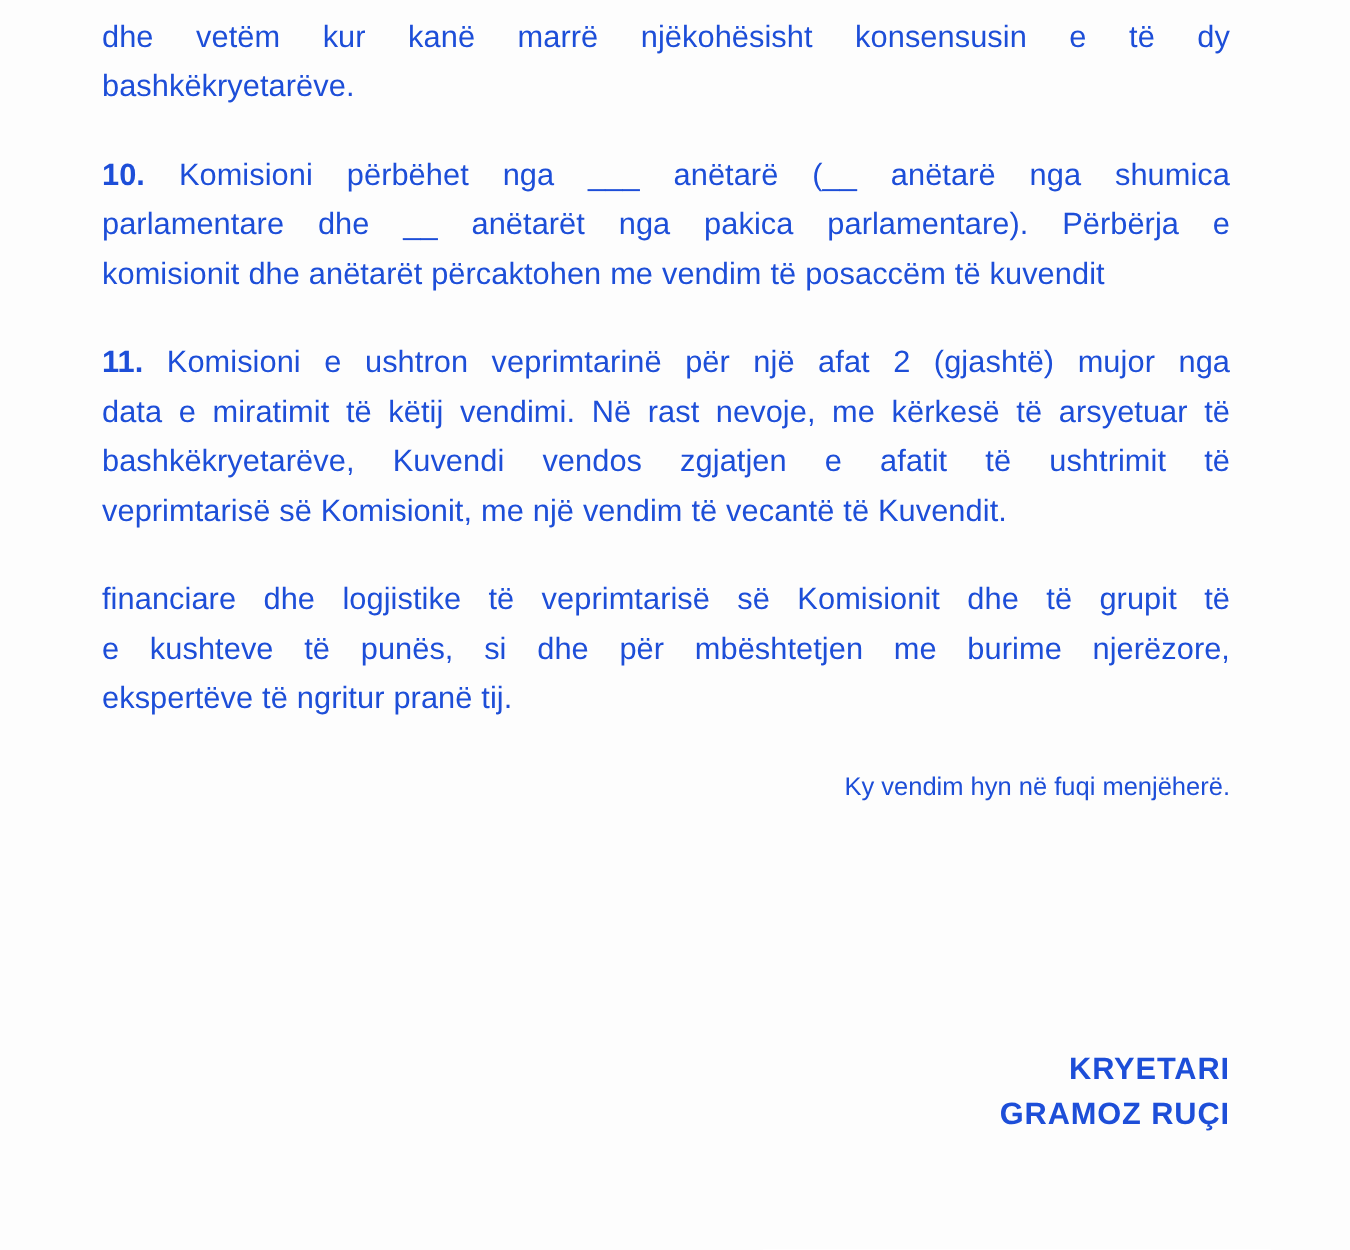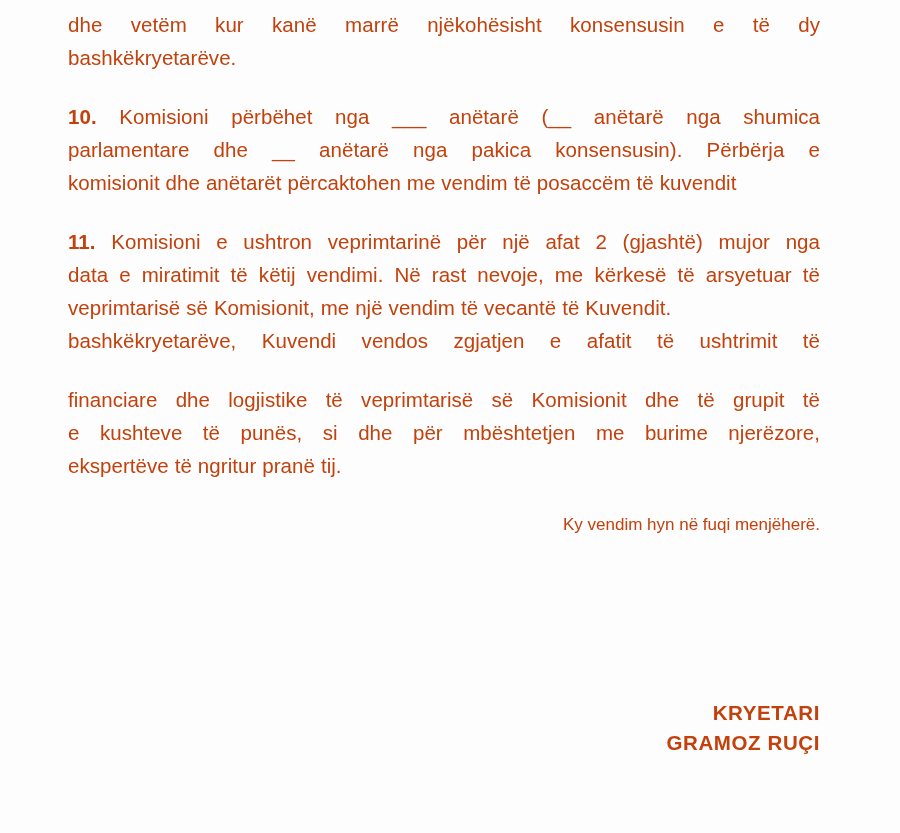--- a/index.html
+++ b/index.html
@@ -7,21 +7,21 @@
     padding: 0;
     background: #ffffff;
   }
   .page {
     position: relative;
     width: 900px;
     height: 833px;
     background: #fdfdfd;
     overflow: hidden;
     font-family: "Liberation Sans", sans-serif;
-    color: #c2410c;
+    color: #1d4ed8;
   }
   .doc-body {
     position: absolute;
     left: 68px;
     top: 8px;
     width: 752px;
   }
   .para {
     margin: 0 0 26px 0;
     font-size: 20.5px;
@@ -86,29 +86,29 @@
 
   <div class="doc-body">
 
     <p class="para">
       <span class="line justify">dhe  vetëm  kur  kanë  marrë  njëkohësisht  konsensusin  e  të  dy</span>
       <span class="line last">bashkëkryetarëve.</span>
     </p>
 
     <p class="para">
       <span class="line justify"><span class="num">10.</span> <span>Komisioni  përbëhet  nga  ___  anëtarë  (__  anëtarë  nga  shumica</span></span>
-      <span class="line justify">parlamentare  dhe  __  anëtarë  nga  pakica  konsensusin).  Përbërja  e</span>
+      <span class="line justify">parlamentare  dhe  __  anëtarët  nga  pakica  parlamentare).  Përbërja  e</span>
       <span class="line last">komisionit dhe anëtarët përcaktohen me vendim të posaccëm të kuvendit</span>
     </p>
 
     <p class="para">
       <span class="line justify"><span class="num">11.</span> <span>Komisioni  e  ushtron  veprimtarinë  për  një  afat  2  (gjashtë)  mujor  nga</span></span>
       <span class="line justify">data e miratimit të këtij vendimi. Në rast nevoje, me kërkesë të arsyetuar të</span>
+      <span class="line justify">bashkëkryetarëve,  Kuvendi  vendos  zgjatjen  e  afatit  të  ushtrimit  të</span>
       <span class="line last">veprimtarisë së Komisionit, me një vendim të vecantë të Kuvendit.</span>
-      <span class="line justify">bashkëkryetarëve,  Kuvendi  vendos  zgjatjen  e  afatit  të  ushtrimit  të</span>
     </p>
 
     <p class="para">
       <span class="line justify">financiare  dhe  logjistike    të  veprimtarisë  së  Komisionit  dhe  të  grupit  të</span>
       <span class="line justify">e  kushteve  të  punës,  si  dhe  për  mbështetjen  me  burime  njerëzore,</span>
       <span class="line last">ekspertëve të ngritur pranë tij.</span>
     </p>
 
     <p class="statement">Ky vendim hyn në fuqi menjëherë.</p>
 

